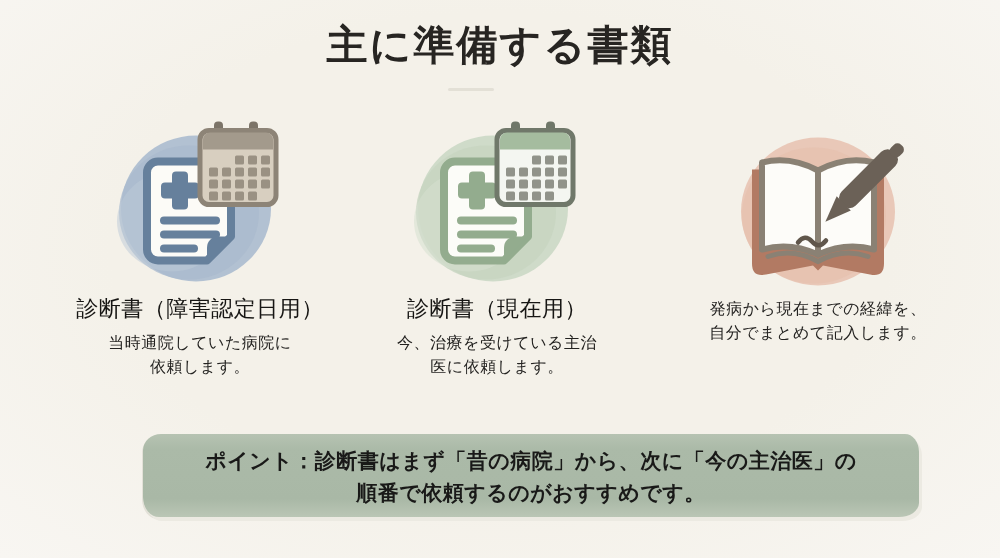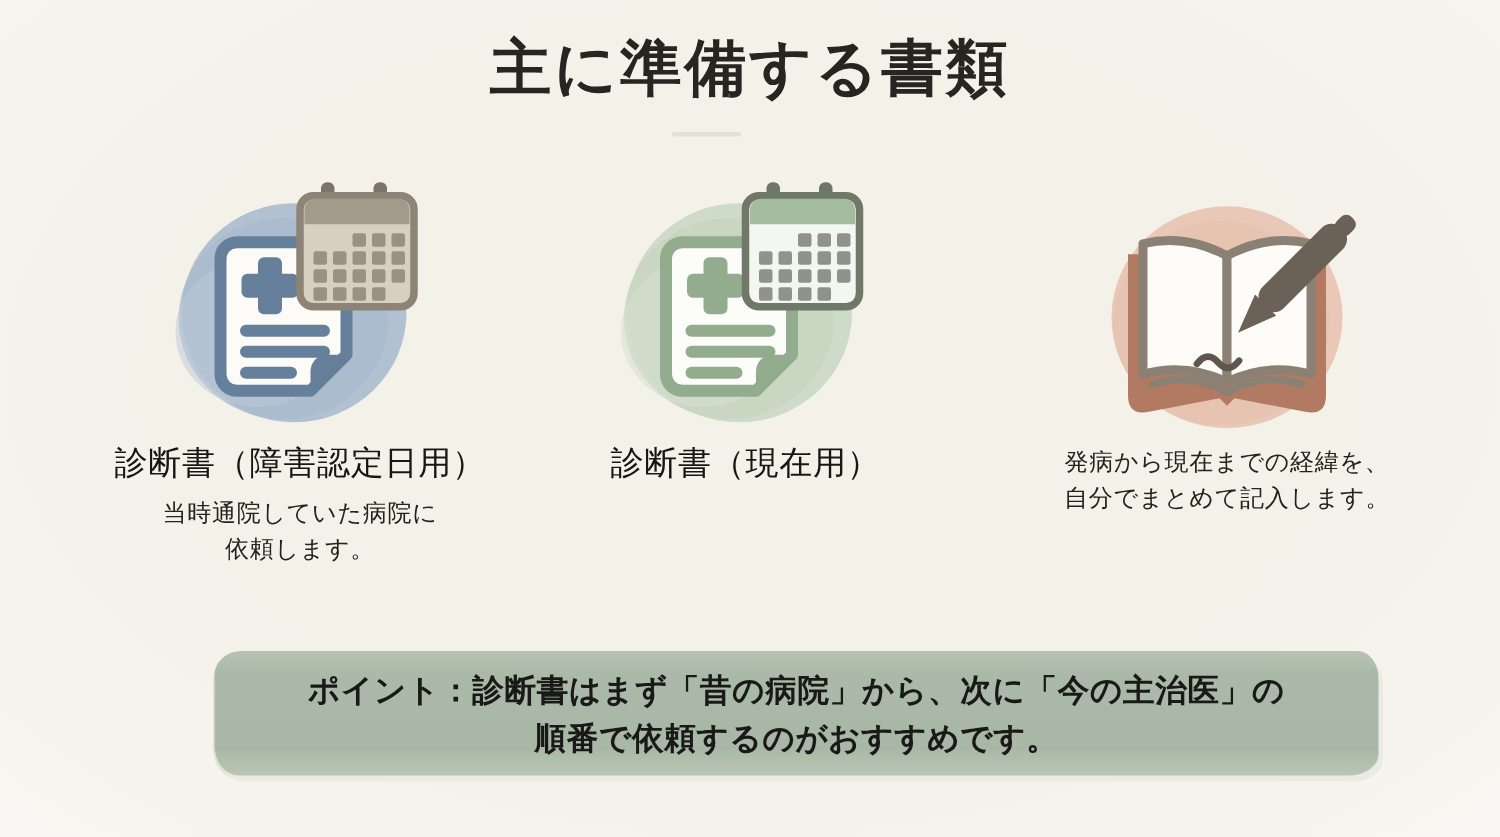--- a/index.html
+++ b/index.html
@@ -171,20 +171,22 @@
             <rect x="140" y="66" width="9" height="9" rx="1.5"></rect>
             <rect x="153" y="66" width="9" height="9" rx="1.5"></rect>
           <rect x="101" y="78" width="9" height="9" rx="1.5"></rect>
             <rect x="114" y="78" width="9" height="9" rx="1.5"></rect>
             <rect x="127" y="78" width="9" height="9" rx="1.5"></rect>
             <rect x="140" y="78" width="9" height="9" rx="1.5"></rect>
         </g>
       </svg>
     </div>
     <div class="col-heading">診断書（現在用）</div>
+    <div class="col-body">今、治療を受けている主治
+医に依頼します。</div>
   </div>
 
   <div class="column col-3">
     <div class="icon-wrap">
       <svg viewBox="0 0 185 175">
         <ellipse cx="92" cy="98" rx="77" ry="74" fill="#e9c8b8"></ellipse>
         <ellipse cx="88" cy="102" rx="72" ry="68" fill="#e5c0ae" opacity="0.7"></ellipse>
         <path d="M26 56 h132 v94 q0 14 -14 11 l-47 -9 -5 5 -5 -5 -47 9 q-14 3 -14 -11 z" fill="#b27a63"></path>
         <path d="M92 57 Q64 42 36 49 L36 136 Q64 128 92 141 Z" fill="#fdfcf9" stroke="#8a8174" stroke-width="6" stroke-linejoin="round"></path>
         <path d="M92 57 Q120 42 148 49 L148 136 Q120 128 92 141 Z" fill="#fdfcf9" stroke="#8a8174" stroke-width="6" stroke-linejoin="round"></path>

